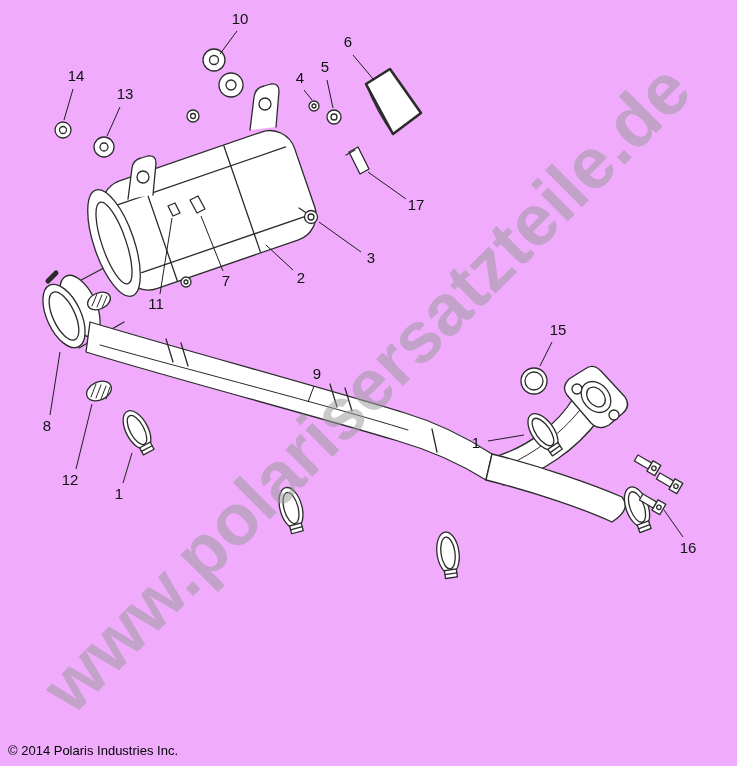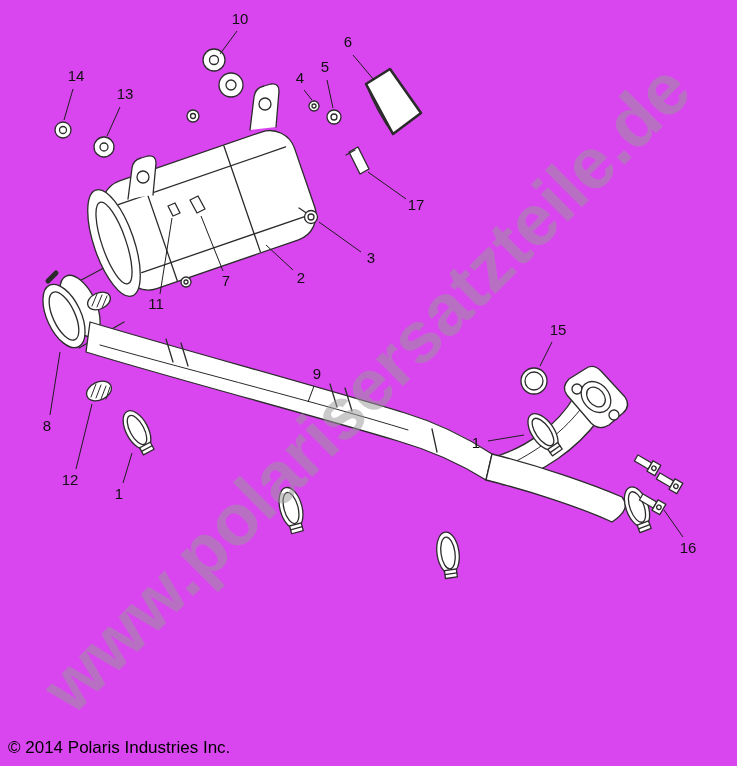--- a/index.html
+++ b/index.html
@@ -1,19 +1,19 @@
 <!DOCTYPE html>
 <html><head>
 <meta charset="utf-8">
 <style>
   html,body{margin:0;padding:0;background:#ffffff;}
-  .canvas{position:relative;width:737px;height:766px;background:#d946ef;overflow:hidden;
+  .canvas{position:relative;width:737px;height:766px;background:#f0abfc;overflow:hidden;
           font-family:"Liberation Sans",sans-serif;}
   svg{position:absolute;left:0;top:0;}
-  .copyright{position:absolute;left:8px;bottom:8px;font-size:17px;color:#000;}
+  .copyright{position:absolute;left:8px;bottom:8px;font-size:13px;color:#000;}
   .leader{stroke:#1e1e1e;stroke-width:1;fill:none;}
   .callout{font:15px "Liberation Sans",sans-serif;fill:#101010;text-anchor:middle;dominant-baseline:middle;}
   .watermark{font-family:"Liberation Sans",sans-serif;font-weight:bold;fill:#9a9a9a;opacity:0.52;}
   .art{stroke:#2b2b2b;stroke-width:1.3;fill:none;stroke-linecap:round;stroke-linejoin:round;}
 </style>
 </head>
 <body>
 
 <div class="canvas">
   <svg viewBox="0 0 737 766" width="737" height="766">

